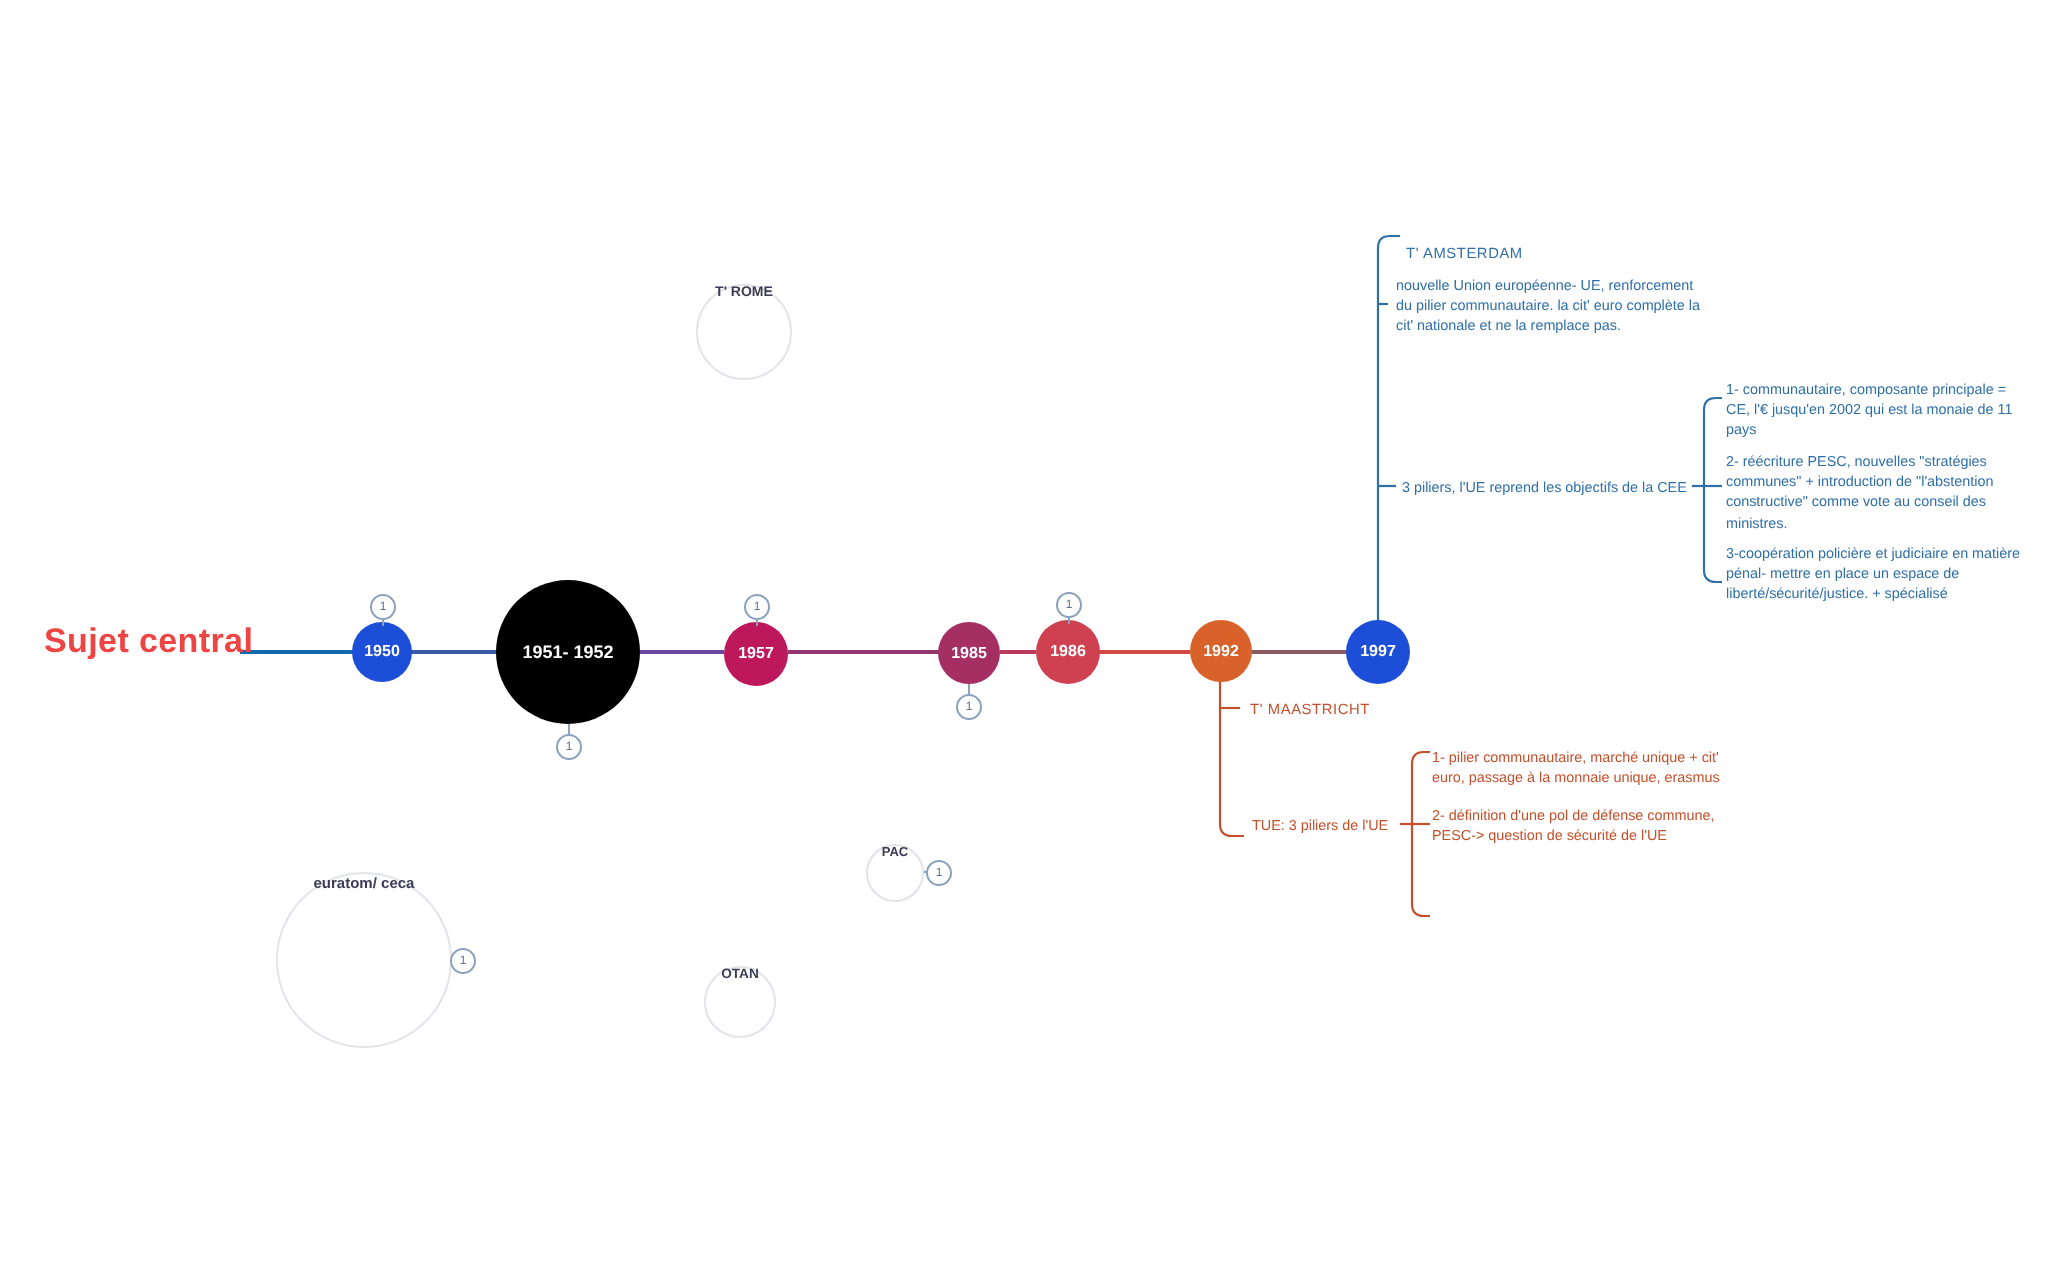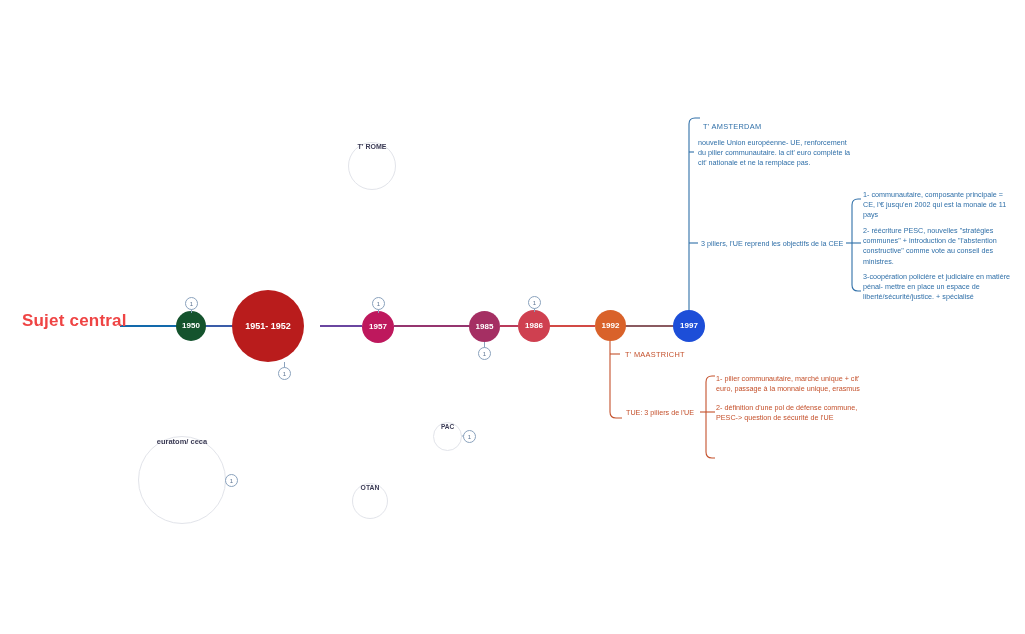--- a/index.html
+++ b/index.html
@@ -95,24 +95,24 @@
     <path d="M706,382 Q706,376 712,376 L715,376" stroke="#c4502b" stroke-width="1.1" fill="none"></path>
     <path d="M706,412 L715,412" stroke="#c4502b" stroke-width="1.1" fill="none"></path>
     <path d="M706,452 Q706,458 712,458 L715,458" stroke="#c4502b" stroke-width="1.1" fill="none"></path>
 
     <line x1="458" y1="436" x2="464" y2="436" stroke="#8aa2bd" stroke-width="1"></line>
     <line x1="220" y1="480" x2="226" y2="480" stroke="#8aa2bd" stroke-width="1"></line>
   </svg>
 
   <div class="abs" id="central-title">Sujet central</div>
 
-  <div class="node abs" style="left:176px;top:311px;width:30px;height:30px;background:#14532d;font-size:8px;">
+  <div class="node abs" style="left:176px;top:311px;width:30px;height:30px;background:#1d4ed8;font-size:8px;">
     <span class="node-label">1950</span>
   </div>
-  <div class="node abs" style="left:232px;top:290px;width:72px;height:72px;background:#b91c1c;font-size:9px;">
+  <div class="node abs" style="left:248px;top:290px;width:72px;height:72px;background:#000000;font-size:9px;">
     <span class="node-label">1951- 1952</span>
   </div>
   <div class="node abs" style="left:362px;top:311px;width:32px;height:32px;background:#be185d;font-size:8px;">
     <span class="node-label">1957</span>
   </div>
   <div class="node abs" style="left:469px;top:311px;width:31px;height:31px;background:#a52f63;font-size:8px;">
     <span class="node-label">1985</span>
   </div>
   <div class="node abs" style="left:518px;top:310px;width:32px;height:32px;background:#cf4050;font-size:8px;text-align:right;">
     <span class="node-label">1986</span>

